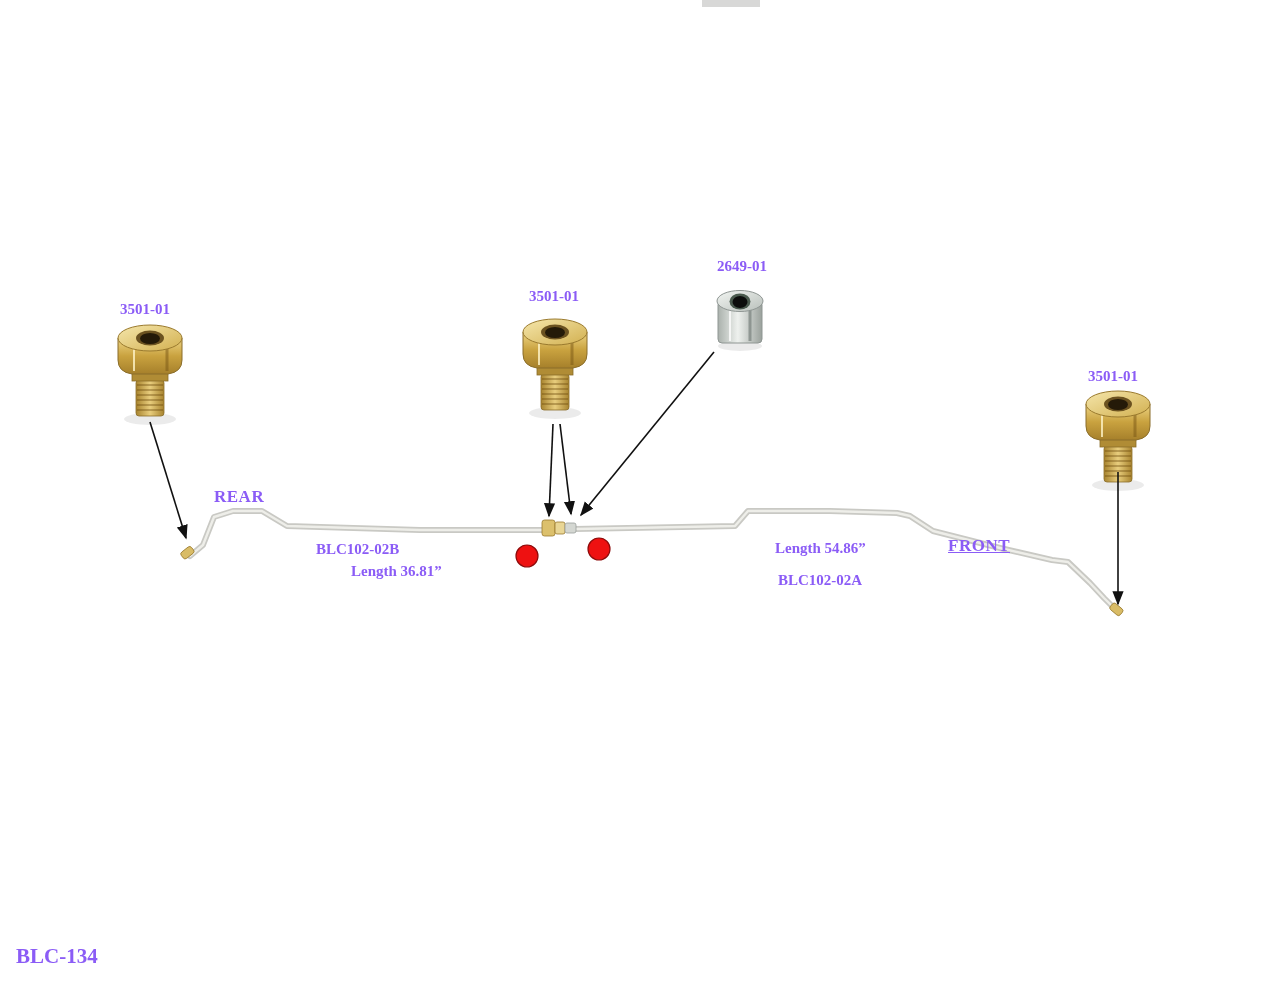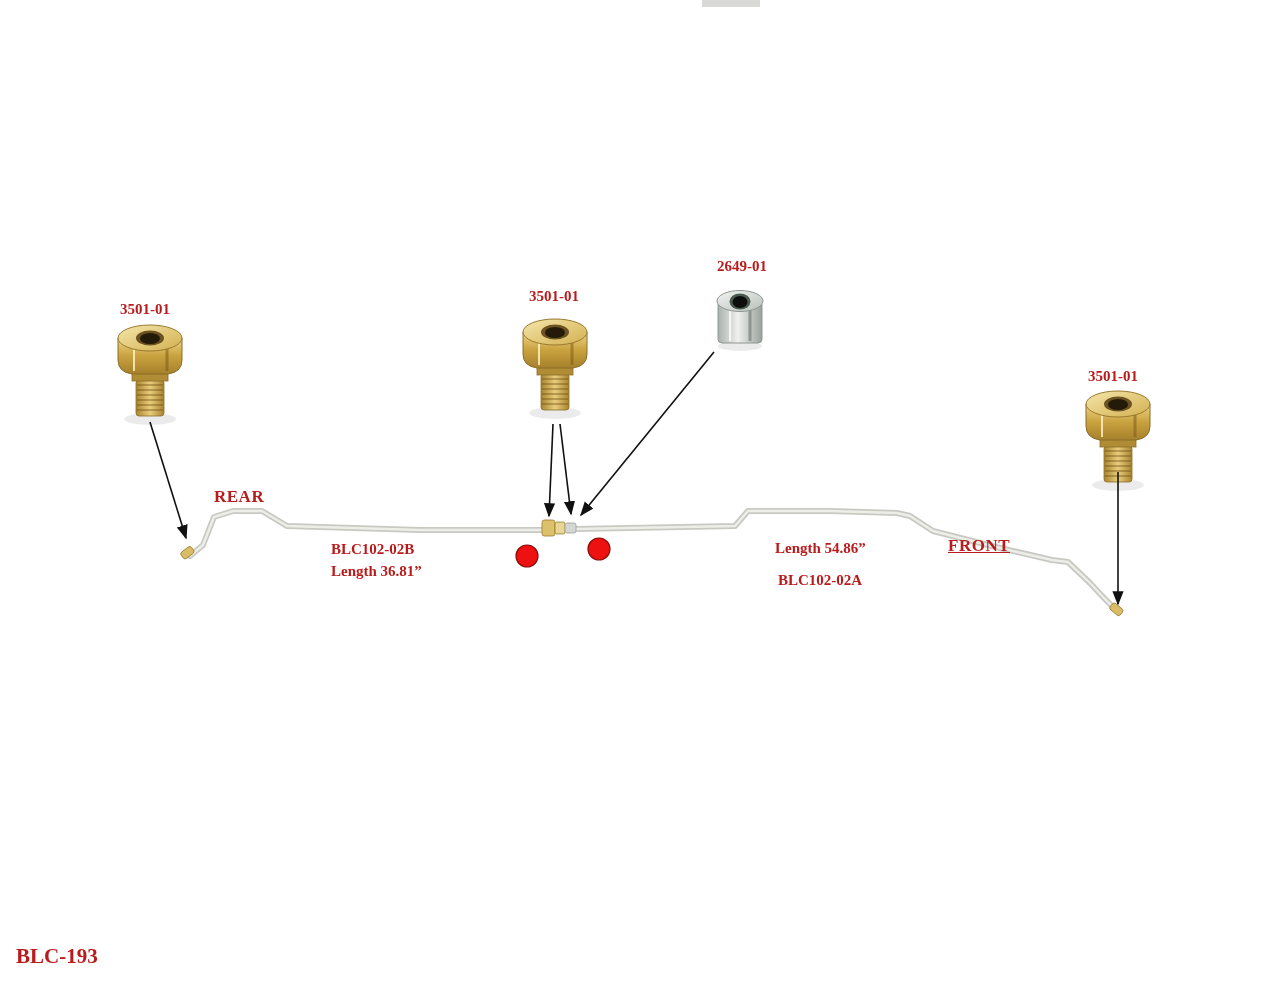--- a/index.html
+++ b/index.html
@@ -7,21 +7,21 @@
     position:relative;
     width:1280px;height:989px;
     background:#ffffff;
     font-family:"Liberation Serif","DejaVu Serif",serif;
     overflow:hidden;
   }
   #drawing{position:absolute;left:0;top:0;width:1280px;height:989px;}
   .lbl{
     position:absolute;
     font-weight:bold;
-    color:#b91c1c;
+    color:#8b5cf6;
     white-space:nowrap;
   }
   .part-label{font-size:15px;}
   .pos-label{font-size:17px;letter-spacing:0.5px;}
   .section-label{font-size:15px;}
   .footer-label{font-size:21px;}
 </style>
 </head>
 <body>
 
@@ -126,24 +126,24 @@
 
   <div class="lbl part-label" style="left:717px;top:258px;">2649-01</div>
 
   <div class="lbl part-label" style="left:1088px;top:368px;">3501-01</div>
 
   <div class="lbl pos-label" style="left:214px;top:479px;margin-top:8px;">REAR</div>
 
   <div class="lbl pos-label" style="left:948px;top:536px;text-decoration:underline;">FRONT</div>
 
   <div>
-    <div class="lbl section-label" style="left:331px;top:541px;text-align:center;">BLC102-02B</div>
-    <div class="lbl section-label" style="left:331px;top:563px;">Length 36.81”</div>
+    <div class="lbl section-label" style="left:316px;top:541px;text-align:center;">BLC102-02B</div>
+    <div class="lbl section-label" style="left:351px;top:563px;">Length 36.81”</div>
   </div>
 
   <div>
     <div class="lbl section-label" style="left:778px;top:528px;margin-top:44px;">BLC102-02A</div>
     <div class="lbl section-label" style="left:775px;top:540px;text-align:right;">Length 54.86”</div>
   </div>
 
-  <div class="lbl footer-label" style="left:16px;top:944px;">BLC-193</div>
+  <div class="lbl footer-label" style="left:16px;top:944px;">BLC-134</div>
 
 </div>
 
 </body></html>

